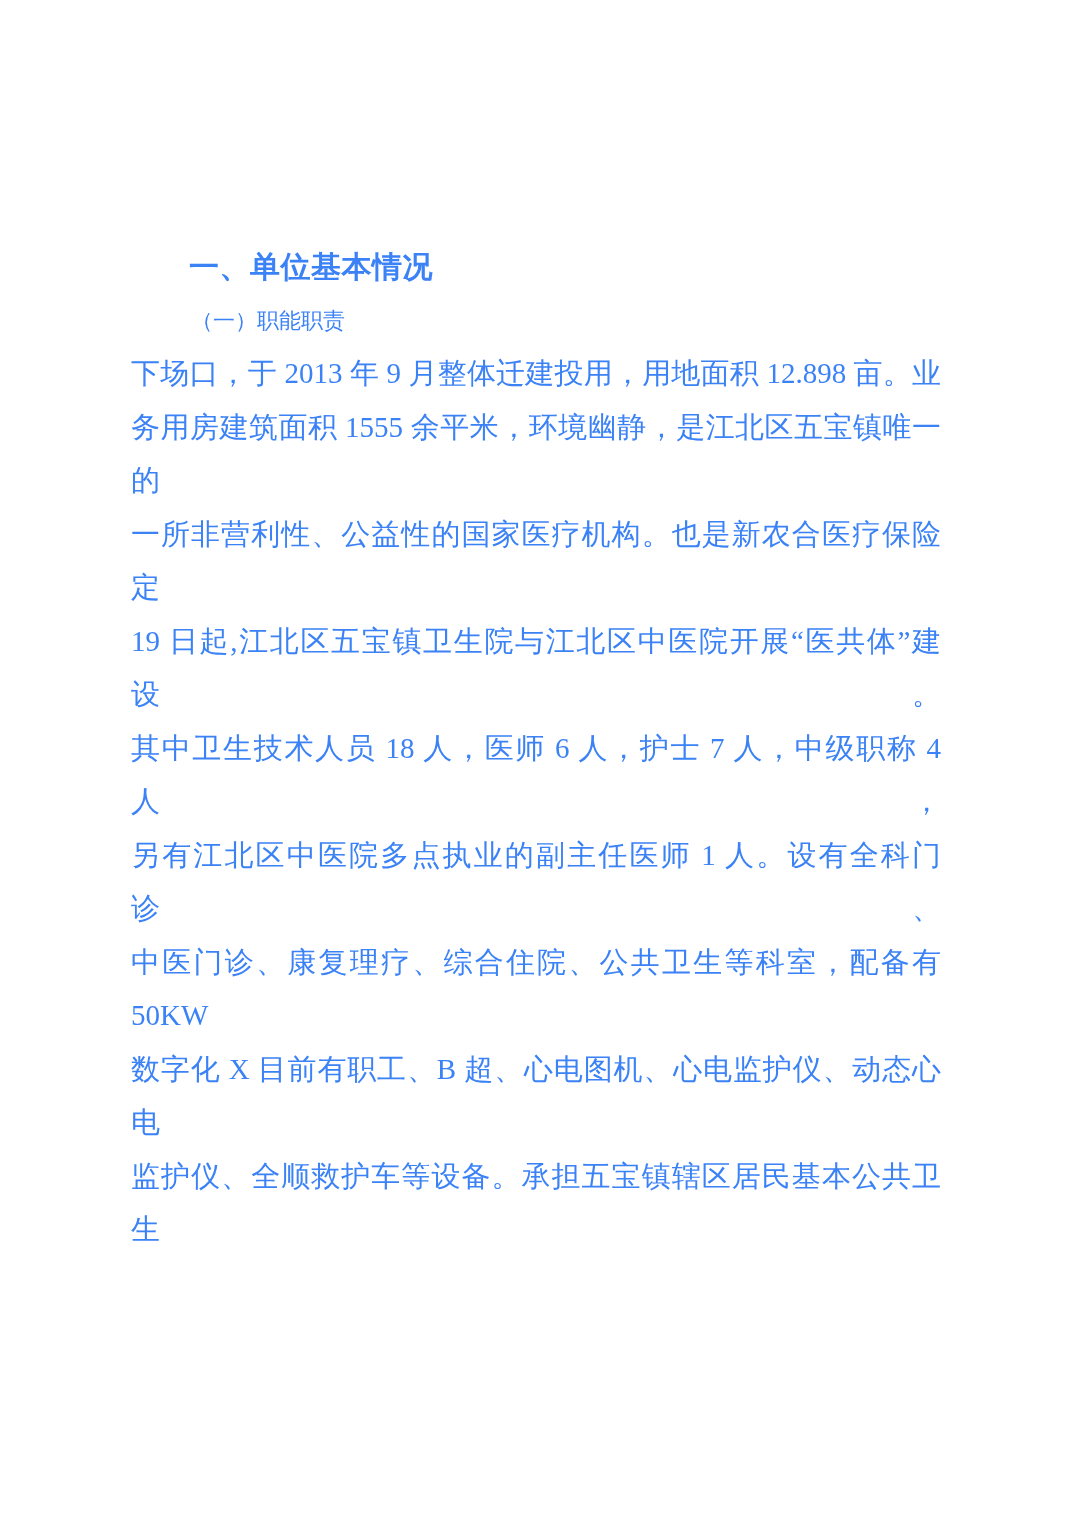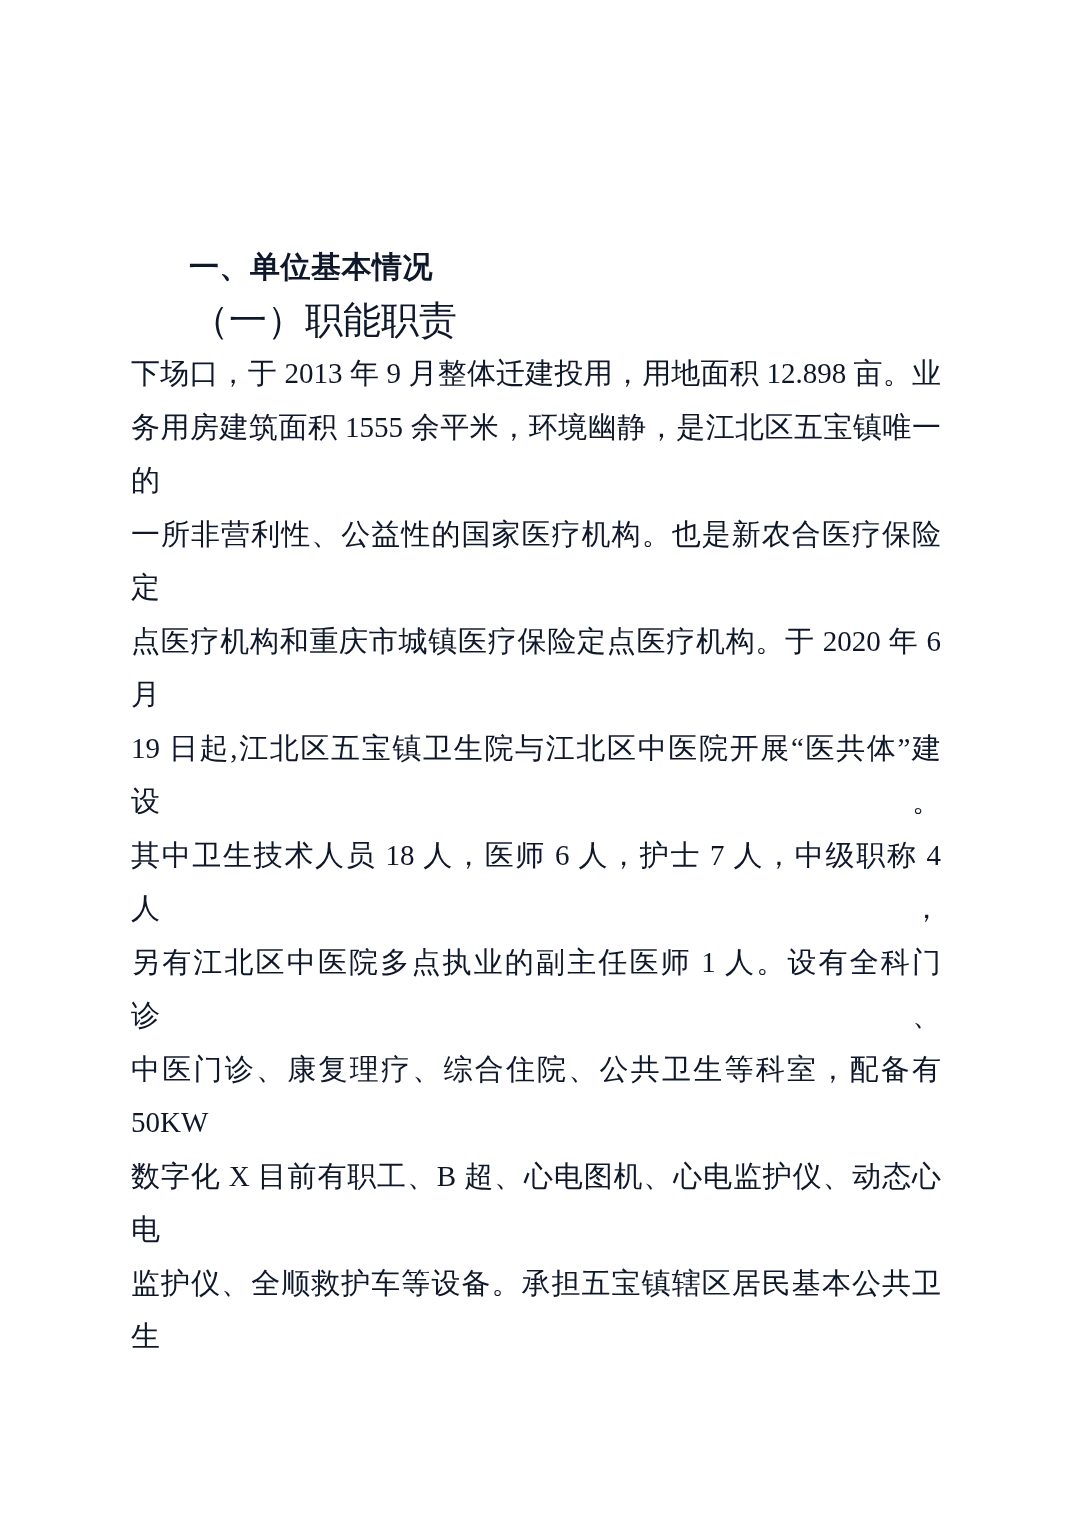--- a/index.html
+++ b/index.html
@@ -6,21 +6,21 @@
     margin: 0;
     padding: 0;
     background: #ffffff;
   }
   .page {
     position: relative;
     width: 1074px;
     height: 1520px;
     background: #ffffff;
     overflow: hidden;
-    color: #0f172a;
+    color: #3b82f6;
     font-family: "Liberation Serif", serif;
   }
   .content {
     position: absolute;
     left: 131px;
     top: 0;
     width: 810px;
     padding-top: 240px;
     font-size: 29px;
     line-height: 53.5px;
@@ -32,21 +32,21 @@
     font-size: 30px;
     line-height: 53.5px;
     text-indent: 58px;
     letter-spacing: 0.5px;
     white-space: nowrap;
   }
   .sub-heading {
     margin: 0;
     font-family: "Liberation Serif", serif;
     font-weight: 500;
-    font-size: 38px;
+    font-size: 22px;
     line-height: 53.5px;
     text-indent: 60px;
     white-space: nowrap;
   }
   .para {
     margin: 0;
   }
   .bline {
     text-align: justify;
     text-align-last: justify;
@@ -64,21 +64,20 @@
   <div class="content">
 
     <h1 class="doc-heading">一、单位基本情况</h1>
 
     <h2 class="sub-heading">（一）职能职责</h2>
 
     <div class="para">
       <div class="bline">下场口，于 2013 年 9 月整体迁建投用，用地面积 12.898 亩。业</div>
       <div class="bline">务用房建筑面积 1555 余平米，环境幽静，是江北区五宝镇唯一的</div>
       <div class="bline">一所非营利性、公益性的国家医疗机构。也是新农合医疗保险定</div>
-      <div class="bline">点医疗机构和重庆市城镇医疗保险定点医疗机构。于 2020 年 6 月</div>
       <div class="bline">19 日起,江北区五宝镇卫生院与江北区中医院开展“医共体”建设。</div>
       <div class="bline">其中卫生技术人员 18 人，医师 6 人，护士 7 人，中级职称 4 人，</div>
       <div class="bline">另有江北区中医院多点执业的副主任医师 1 人。设有全科门诊、</div>
       <div class="bline">中医门诊、康复理疗、综合住院、公共卫生等科室，配备有 50KW</div>
       <div class="bline">数字化 X 目前有职工、B 超、心电图机、心电监护仪、动态心电</div>
       <div class="bline">监护仪、全顺救护车等设备。承担五宝镇辖区居民基本公共卫生</div>
 
     </div>
 
   </div>

